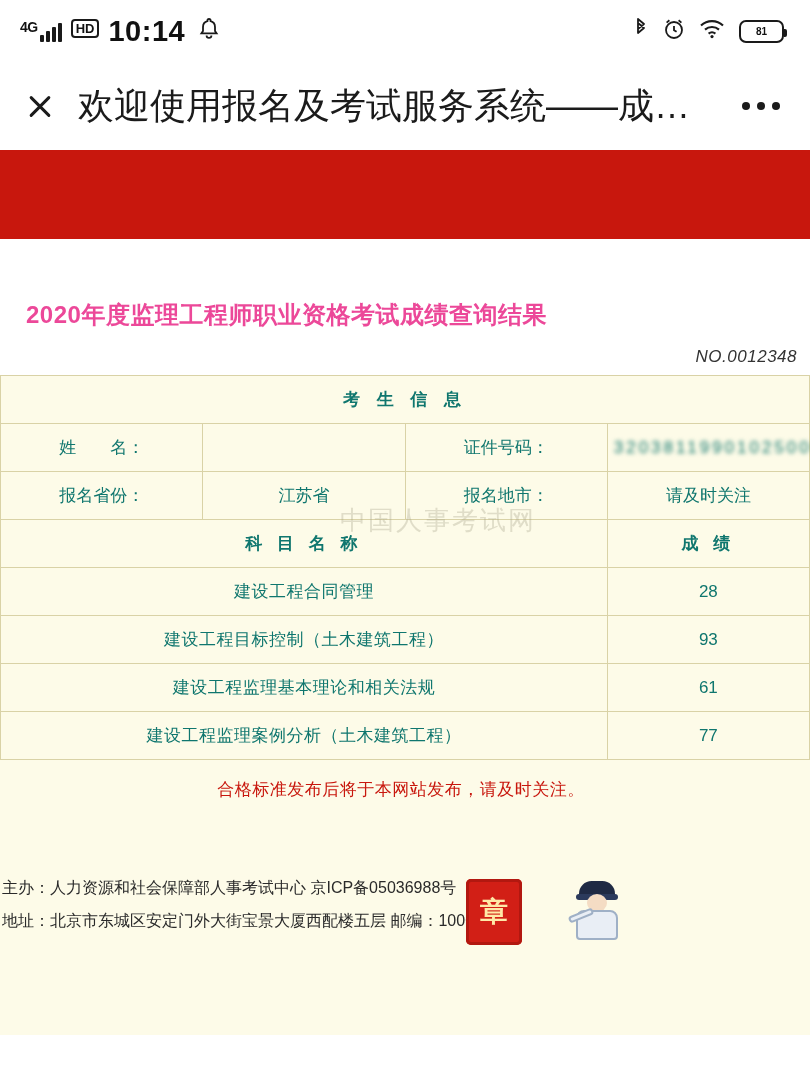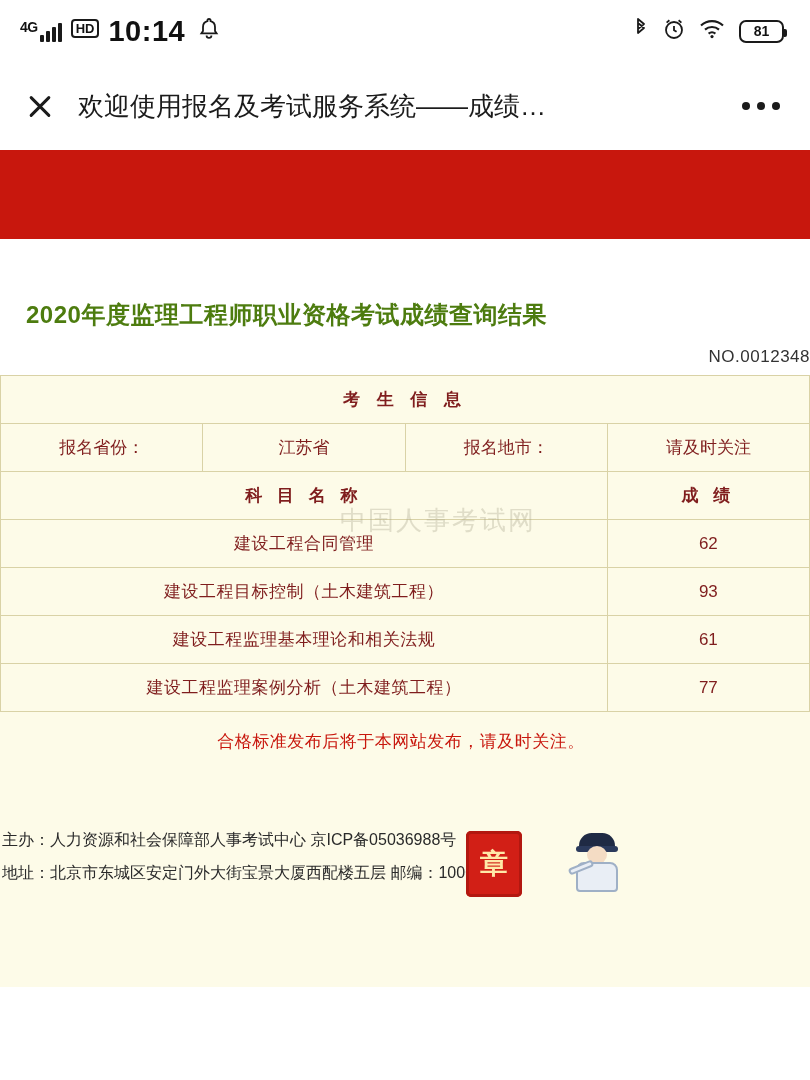--- a/index.html
+++ b/index.html
@@ -35,21 +35,21 @@
   .hd-badge {
     border: 2px solid #1a1a1a; border-radius: 4px; font-size: 13px;
     font-weight: bold; padding: 0px 3px; line-height: 15px; position: relative; top: -3px;
   }
   .clock-text { font-size: 29px; font-weight: 600; letter-spacing: 0.5px; }
   .bell-icon { margin-left: 4px; }
   .status-right { display: flex; align-items: center; gap: 14px; }
   .batt {
     width: 45px; height: 23px; border: 2px solid #1a1a1a; border-radius: 7px;
     display: flex; align-items: center; justify-content: center;
-    font-size: 14px; font-weight: 600; position: relative;
+    font-size: 10px; font-weight: 600; position: relative;
   }
   .batt::after {
     content: ""; position: absolute; right: -5px; top: 7px; width: 3px; height: 8px;
     background: #1a1a1a; border-radius: 0 2px 2px 0;
   }
 
   
   .titlebar {
     height: 88px;
     display: flex;
@@ -61,21 +61,21 @@
   .close-x {
     width: 32px; height: 32px; position: relative; flex: 0 0 auto;
   }
   .close-x::before, .close-x::after {
     content: ""; position: absolute; left: 2px; top: 15px; width: 28px; height: 3px;
     background: #1b1b1b; border-radius: 2px;
   }
   .close-x::before { transform: rotate(45deg); }
   .close-x::after { transform: rotate(-45deg); }
   .page-title {
-    font-size: 26px; color: #1b1b1b; white-space: nowrap;
+    font-size: 36px; color: #1b1b1b; white-space: nowrap;
     overflow: hidden; text-overflow: ellipsis; flex: 1 1 auto; font-weight: 500;
   }
   .more-dots { display: flex; gap: 7px; flex: 0 0 auto; padding-right: 4px; }
   .more-dots i { width: 8px; height: 8px; border-radius: 50%; background: #1b1b1b; display: block; }
 
   
   .red-rule { height: 5px; background: #c8170d; }
   .banner {
     height: 84px;
     background: #c8170d;
@@ -83,38 +83,38 @@
   .banner-white {
     height: 46px; background: #ffffff;
   }
 
   
   .cert {
     background: #ffffff;
     padding: 0 0 0 0;
   }
   .cert-title {
-    font-size: 24px; font-weight: bold; color: #4d7c0f;
+    font-size: 24px; font-weight: bold; color: #ec4899;
     padding: 14px 0 0 26px; letter-spacing: 0.5px;
   }
   .cert-no {
-    text-align: right; padding: 16px 0 8px 0;
-    font-size: 17px; color: #333; letter-spacing: 0.5px;
+    text-align: right; padding: 16px 13px 8px 0;
+    font-size: 17px; color: #333; letter-spacing: 0.5px; font-style: italic;
   }
 
   .table-wrap { position: relative; background: #fdfbe8; }
   table.cert-table {
     width: 100%; border-collapse: collapse; background: #fdfbe8;
     table-layout: fixed;
   }
   table.cert-table td {
     border: 1px solid #d9d2a6;
     height: 48px;
     font-size: 17px;
-    color: #7f1d1d;
+    color: #0f766e;
     text-align: center;
     padding: 0 6px;
   }
   .row-head td {
     font-weight: bold; font-size: 19px; letter-spacing: 6px; height: 50px;
   }
   .col-label { width: 185px; }
   .col-field { width: 265px; }
   .blurred {
     color: rgba(120,115,95,0.45);
@@ -256,32 +256,38 @@
   <div class="cert-no">NO.0012348</div>
 
   <div class="table-wrap">
     <div class="watermark">中国人事考试网</div>
     <table class="cert-table">
       <tbody>
           <tr class="row-head">
         <td colspan="4">考 生 信 息</td>
       </tr>
       <tr>
+        <td class="col-label">姓　　名：</td>
+        <td class="col-field blurred"></td>
+        <td class="col-label">证件号码：</td>
+        <td class="blurred">320381199010250000</td>
+      </tr>
+      <tr>
         <td class="col-label">报名省份：</td>
         <td class="col-field">江苏省</td>
         <td class="col-label">报名地市：</td>
         <td>请及时关注</td>
       </tr>
       <tr class="subj-head">
         <td colspan="3">科 目 名 称</td>
         <td>成 绩</td>
       </tr>
       <tr class="subj-row">
         <td colspan="3" class="subj-name">建设工程合同管理</td>
-        <td class="subj-score">62</td>
+        <td class="subj-score">28</td>
       </tr>
       <tr class="subj-row">
         <td colspan="3" class="subj-name">建设工程目标控制（土木建筑工程）</td>
         <td class="subj-score">93</td>
       </tr>
       <tr class="subj-row">
         <td colspan="3" class="subj-name">建设工程监理基本理论和相关法规</td>
         <td class="subj-score">61</td>
       </tr>
       <tr class="subj-row">

